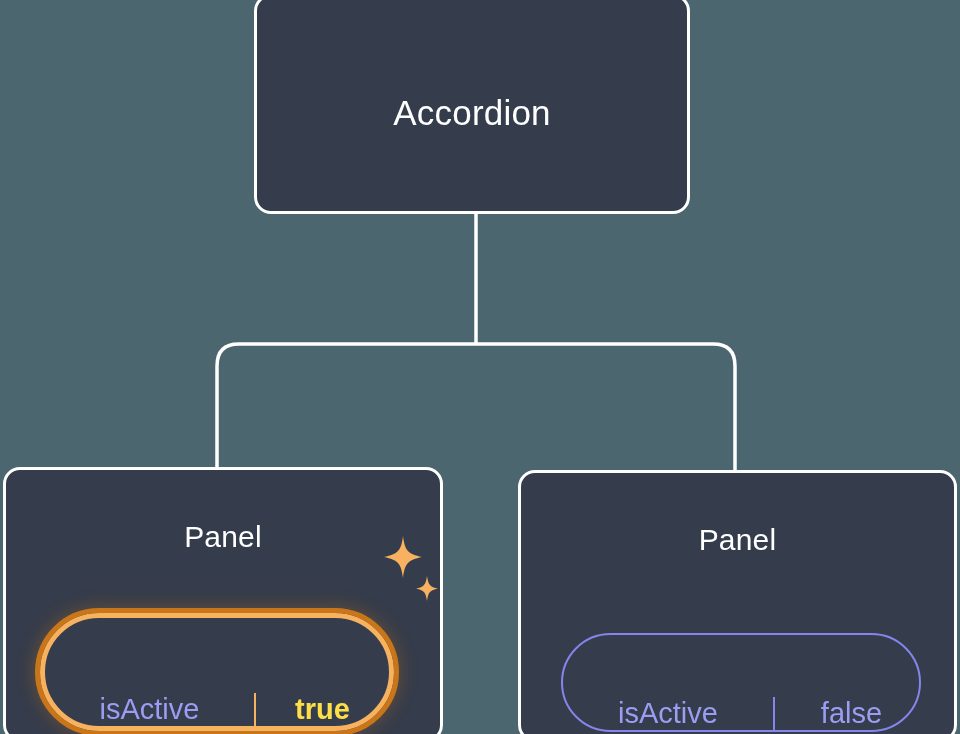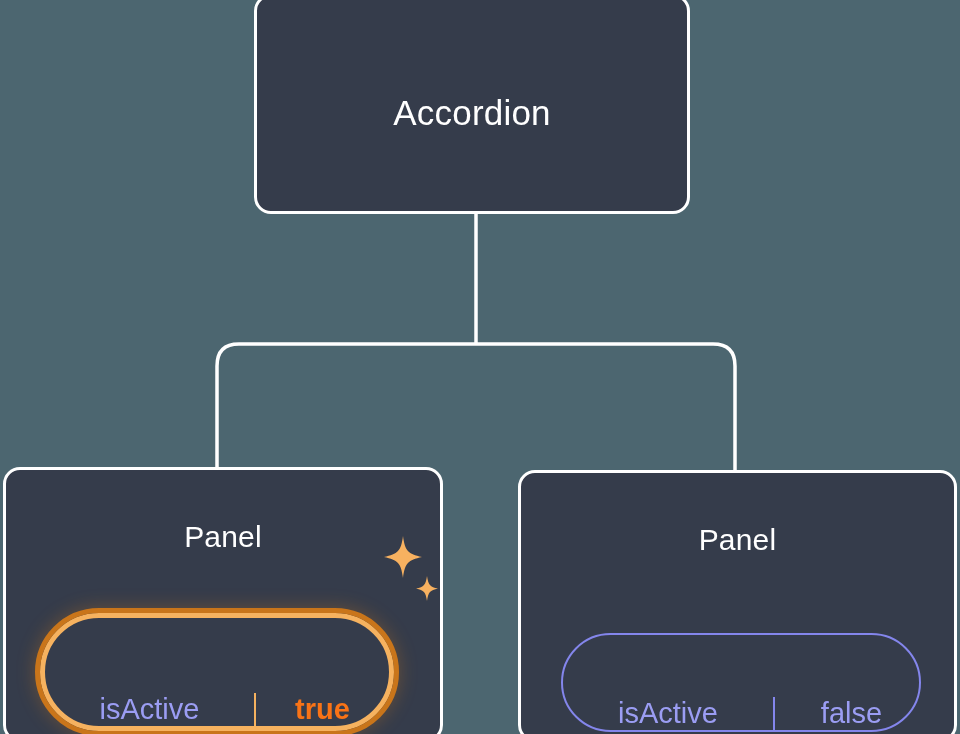--- a/index.html
+++ b/index.html
@@ -138,21 +138,21 @@
   }
   .pill-highlight .pill-key {
     width: 211px;
     border-right: 2px solid #f6b25f;
     box-sizing: border-box;
     color: #9b9df3;
     font-weight: 400;
   }
   .pill-highlight .pill-val {
     flex: 1;
-    color: #f97316;
+    color: #fde047;
     font-weight: bold;
   }
 
   
   .sparkles {
     position: absolute;
     left: 374px;
     top: 534px;
     width: 70px;
     height: 80px;

